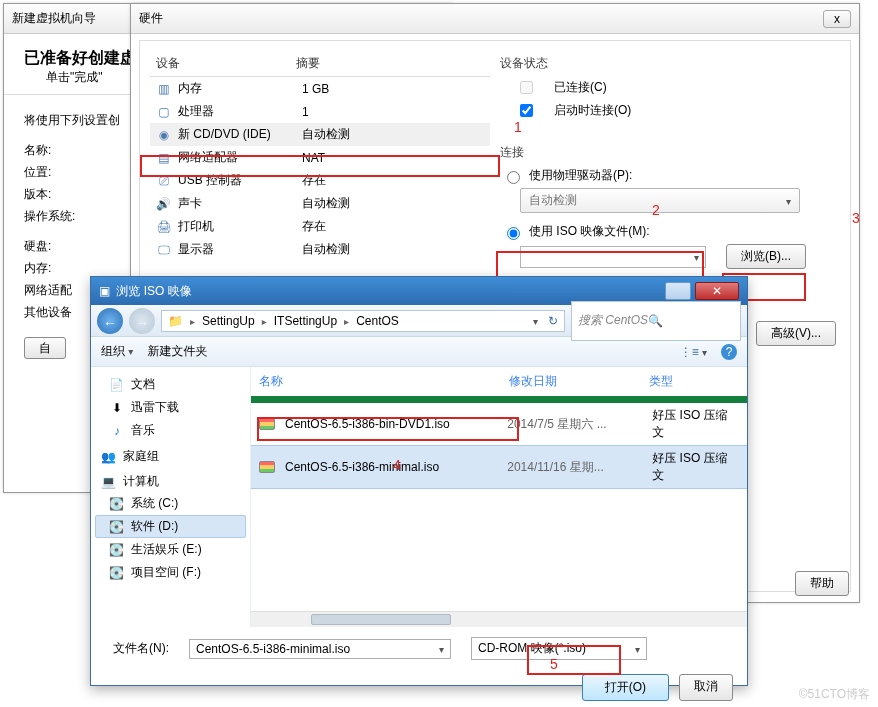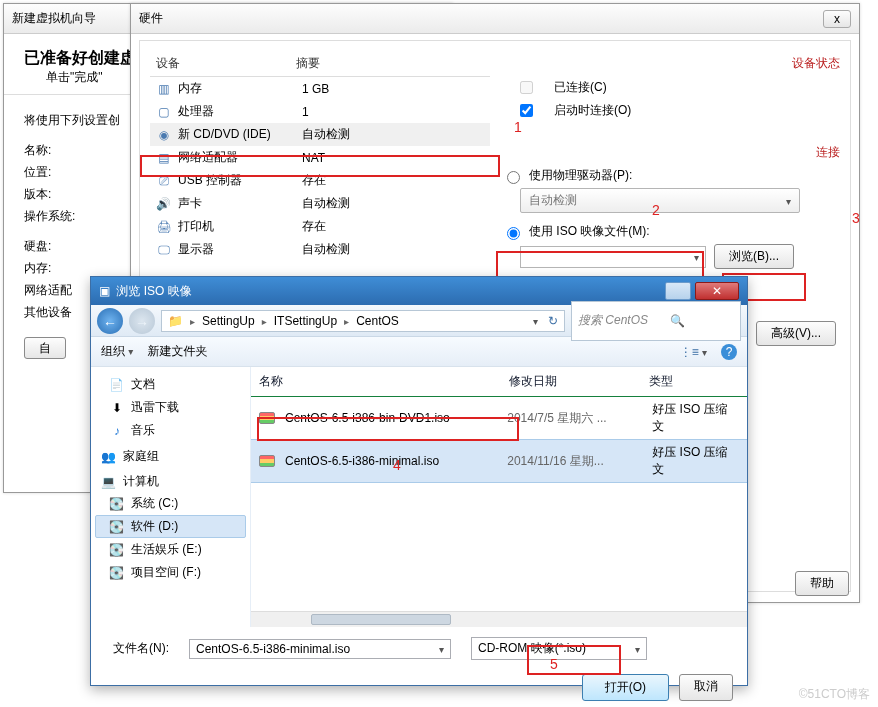--- a/index.html
+++ b/index.html
@@ -24,55 +24,55 @@
 .dev-head { display:flex; padding:4px 6px; border-bottom:1px solid #ddd; color:#333;}
 .dev-head .c1 { width:140px; }
 .dev-row { display:flex; align-items:center; padding:3px 6px; gap:6px; }
 .dev-row .ic { width:16px; height:16px; display:flex; align-items:center; justify-content:center; }
 .dev-row .c1 { width:118px; }
 .dev-row.sel { background:#f0f0f0; }
 .rb1 { position:absolute; border:2px solid #d22; pointer-events:none; }
 .ann { position:absolute; color:#d22; font-size:14px; }
 
 .rpane { flex:1; position:relative; }
-.grp-title { color:#b91c1c; margin:4px 0 6px;text-align:right; }
+.grp-title { color:#404040; margin:4px 0 6px; }
 .chk { display:flex; align-items:center; gap:18px; margin:4px 0 4px 16px;}
 .rad { display:flex; align-items:center; gap:6px; margin:6px 0 4px 2px;}
 .sel-box { border:1px solid #b5b5b5; background:linear-gradient(#fff,#eee); padding:3px 8px; display:flex; justify-content:space-between; align-items:center; border-radius:2px;}
 .drop-input { border:1px solid #b5b5b5; background:#fff; padding:2px 6px; display:flex; align-items:center; justify-content:space-between;}
 .hw-foot-btn { position:absolute; right:10px; bottom:6px; }
 
 .browse { position:absolute; left:90px; top:276px; width:658px; height:410px; border:1px solid #3c6ea5; background:#fff; box-shadow:0 4px 12px rgba(0,0,0,0.3);}
 .browse-title { height:28px; background:linear-gradient(#3f8dd6,#2c6cb0); color:#fff; display:flex; align-items:center; padding:0 8px;}
 .browse-title .t { flex:1; }
 .browse-close { width:44px; height:18px; background:linear-gradient(#e07a7a,#c03030); border:1px solid #8a1a1a; border-radius:2px; display:flex; align-items:center; justify-content:center; color:#fff; margin-left:4px;}
 .browse-min { width:26px; height:18px; background:linear-gradient(#d9e8f7,#b7d2ec); border:1px solid #6a9acb; border-radius:2px; margin-left:4px;}
 
 .nav-bar { height:32px; background:linear-gradient(#f4f8fc,#dfeaf5); display:flex; align-items:center; padding:0 6px; gap:6px; border-bottom:1px solid #cad8e6;}
 .nav-back { width:26px; height:26px; border-radius:50%; background:radial-gradient(#6fb3ef,#2a6fb5); display:flex; align-items:center; justify-content:center; color:#fff; font-size:14px;}
 .nav-back.dis { background:radial-gradient(#dce6ef,#b7c7d6); color:#eef4fa;}
 .crumb { flex:1; border:1px solid #b7c7d6; background:#fff; height:22px; display:flex; align-items:center; padding:0 6px; gap:4px;}
 .crumb .sep::after{content:"▸"; color:#666; margin:0 3px; font-size:10px;}
 .crumb .fic { color:#e6b84f; }
-.search { width:170px; border:1px solid #b7c7d6; background:#fff; height:40px; display:flex; align-items:center; padding:0 6px; color:#888; font-style:italic; gap:22px;}
+.search { width:170px; border:1px solid #b7c7d6; background:#fff; height:40px; display:flex; align-items:center; padding:0 6px; color:#888; font-style:italic; gap:0;}
 .search .mg { color:#5a88b8; font-style:normal;}
 
 .tool-bar { height:30px; background:linear-gradient(#f7fbff,#e6eef7); display:flex; align-items:center; padding:0 10px; gap:14px; border-bottom:1px solid #d8e2ec; font-size:12px;}
 .tool-bar .sp { flex:1; }
 .tool-ic { color:#3a6ea5; }
 
 .fs { display:flex; height:260px; }
 .side { width:160px; border-right:1px solid #e6eef7; padding:6px 4px; overflow:hidden;}
 .s-item { display:flex; align-items:center; gap:6px; padding:3px 6px 3px 14px; border-radius:2px;}
 .s-item.sel { background:#d6e6f7; border:1px solid #aacbe9; padding:2px 5px 2px 13px;}
 .s-grp { font-weight:normal; padding:6px 6px 2px 6px; display:flex; align-items:center; gap:6px;}
 .s-ic { width:16px; text-align:center; }
 
 .files { flex:1; position:relative; }
-.f-head { display:flex; padding:6px 8px; color:#0f172a; border-bottom:1px solid #15803d;}
+.f-head { display:flex; padding:6px 8px; color:#3b82f6; border-bottom:7px solid #15803d;}
 .f-head .n { width:250px; }
 .f-head .d { width:140px; }
 .f-row { display:flex; align-items:center; padding:4px 8px; gap:6px;}
 .f-row.sel { background:#d6e6f7; border-top:1px solid #aacbe9; border-bottom:1px solid #aacbe9;}
 .f-row .n { width:244px; display:flex; align-items:center; gap:10px;}
 .f-row .d { width:140px; color:#666;}
 .f-row .t { color:#000000; }
 .disc { width:16px; height:12px; border:1px solid #888; border-radius:2px; background:linear-gradient(#f66 0 33%, #fc6 33% 66%, #6c6 66% 100%);}
 .scrollb { position:absolute; left:0; right:0; bottom:0; height:16px; background:#f0f0f0; border-top:1px solid #ddd;}
 .scrollb .th { position:absolute; left:60px; width:140px; top:2px; bottom:2px; background:#cdd7e1; border:1px solid #aeb9c4; border-radius:2px;}
@@ -205,21 +205,21 @@
       </label>
       <div class="sel-box" style="margin:2px 0 2px 20px; width:280px; color:#777;">
         <span>自动检测</span>
         <span class="tri"></span>
       </div>
 
       <label class="rad" style="margin-top:10px">
         <input type="radio" name="conn" checked="" style="">
         <span>使用 ISO 映像文件(M):</span>
       </label>
-      <div style="display:flex; gap:8px; margin:4px 0 0 20px; align-items:center;text-align:right;">
+      <div style="display:flex; gap:20px; margin:4px 0 0 20px; align-items:center;text-align:right;">
         <div class="drop-input" style="width:186px; height:22px;">
           <span></span>
           <span class="tri"></span>
         </div>
         <span class="btn">浏览(B)...</span>
       </div>
 
       <div class="rb1" style="left:-4px; top:200px; width:208px; height:50px;"></div>
       <div class="rb1" style="left:222px; top:222px; width:84px; height:28px;"></div>
 

